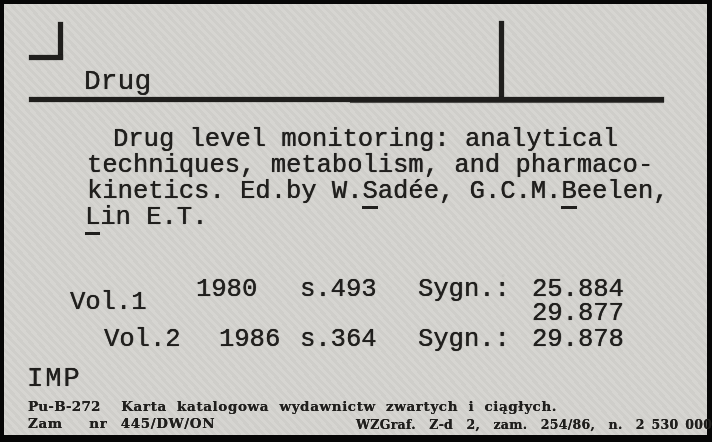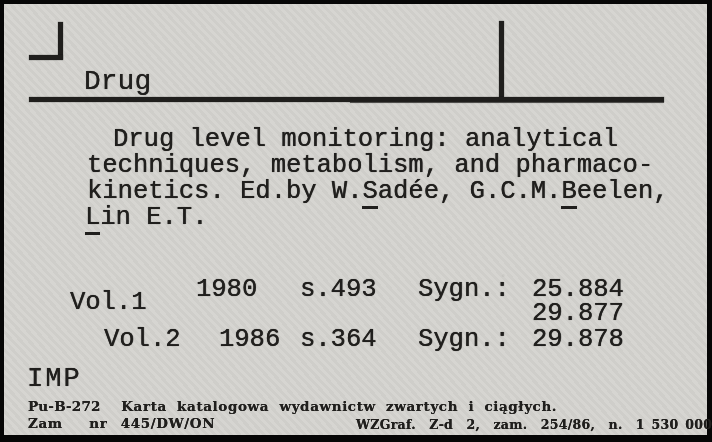--- a/index.html
+++ b/index.html
@@ -69,14 +69,14 @@
     <div class="abs tw" style="left:196px;top:327px;margin-left:23px;">1986</div>
     <div class="abs tw" style="left:300px;top:327px;">s.364</div>
     <div class="abs tw" style="left:418px;top:327px;">Sygn.:</div>
     <div class="abs tw" style="left:532px;top:327px;text-align:center;">29.878</div>
   </div>
 
   <div class="abs tw" style="left:27px;top:366px;font-size:27px;letter-spacing:2px;">IMP</div>
 
   <div class="abs print" style="left:28px;top:399px;"><span style="letter-spacing:0.2px;word-spacing:0;">Pu-B-272</span><span>  </span><span>Karta katalogowa wydawnictw zwartych i ciągłych.</span></div>
   <div class="abs print" style="left:28px;top:416px;word-spacing:8px;">Zam  nr 445/DW/ON</div>
-  <div class="abs print" style="left:356px;top:417px;font-size:12.5px;letter-spacing:0.3px;word-spacing:2px;">WZGraf.  Z-d  2,  zam.  254/86,  n.  1 530 000</div>
+  <div class="abs print" style="left:356px;top:417px;font-size:12.5px;letter-spacing:0.3px;word-spacing:2px;">WZGraf.  Z-d  2,  zam.  254/86,  n.  2 530 000</div>
 </div>
 
 </body></html>

